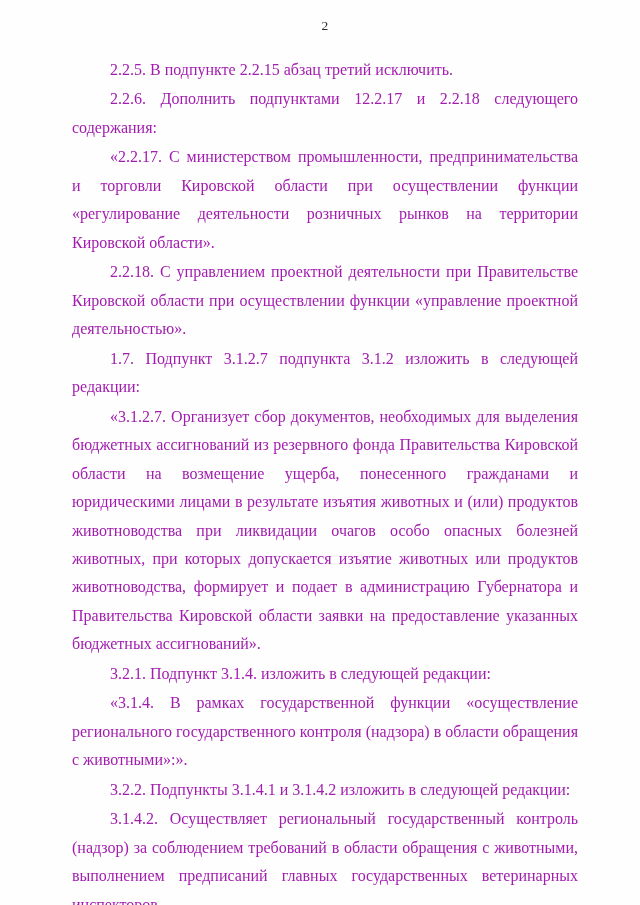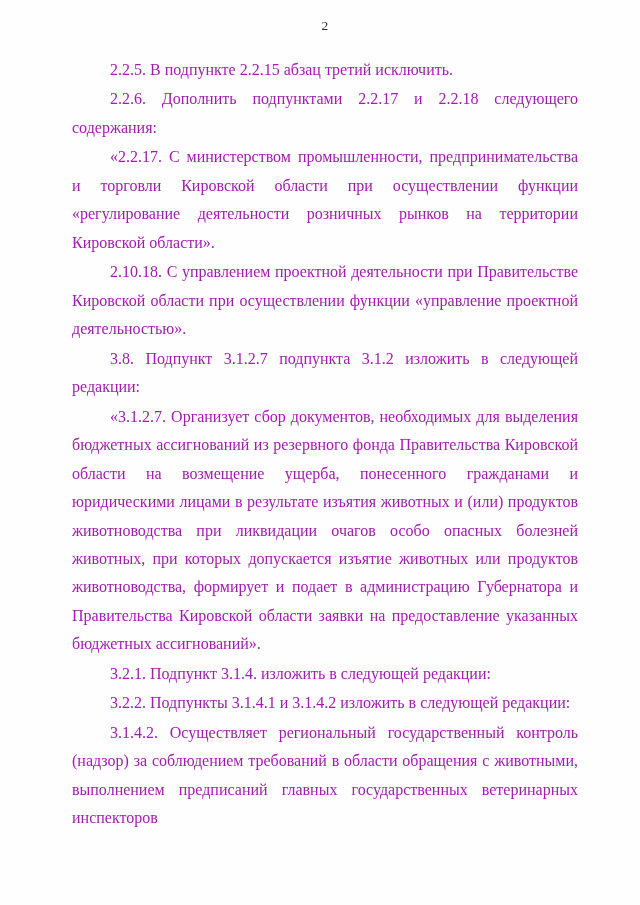--- a/index.html
+++ b/index.html
@@ -48,23 +48,24 @@
 </style>
 </head>
 <body>
 
 <div class="page">
 
   <div class="page-number">2</div>
 
   <div class="body-text">
     <p class="para last-line-left">2.2.5. В подпункте  2.2.15 абзац третий исключить.</p>
-    <p class="para last-line-left">2.2.6. Дополнить подпунктами 2.2.17 и 2.2.18 следующего содержания:</p>
+    <p class="para last-line-left">2.2.6. Дополнить подпунктами 12.2.17 и 2.2.18 следующего содержания:</p>
     <p class="para">«2.2.17. С министерством промышленности, предпринимательства и торговли Кировской области при осуществлении функции «регулирование деятельности розничных рынков на территории Кировской области».</p>
-    <p class="para">2.10.18. С управлением проектной деятельности при Правительстве Кировской области при осуществлении функции «управление проектной деятельностью».</p>
-    <p class="para last-line-left">3.8. Подпункт 3.1.2.7 подпункта 3.1.2  изложить в следующей редакции:</p>
+    <p class="para">2.2.18. С управлением проектной деятельности при Правительстве Кировской области при осуществлении функции «управление проектной деятельностью».</p>
+    <p class="para last-line-left">1.7. Подпункт 3.1.2.7 подпункта 3.1.2  изложить в следующей редакции:</p>
     <p class="para">«3.1.2.7. Организует сбор документов, необходимых для выделения бюджетных ассигнований из резервного фонда Правительства Кировской области на возмещение ущерба, понесенного гражданами и юридическими лицами  в результате изъятия животных и (или) продуктов животноводства при ликвидации очагов особо опасных болезней животных, при которых допускается изъятие животных или продуктов животноводства, формирует и подает в администрацию Губернатора и Правительства Кировской области заявки на предоставление указанных бюджетных ассигнований».</p>
     <p class="para last-line-left">3.2.1. Подпункт 3.1.4. изложить в следующей редакции:</p>
+    <p class="para">«3.1.4. В рамках государственной функции «осуществление регионального государственного контроля (надзора) в области обращения с животными»:».</p>
     <p class="para last-line-left">3.2.2. Подпункты 3.1.4.1 и 3.1.4.2 изложить в следующей редакции:</p>
     <p class="para">3.1.4.2. Осуществляет региональный государственный контроль (надзор) за соблюдением требований в области обращения с животными, выполнением предписаний главных государственных ветеринарных инспекторов</p>
   </div>
 
 </div>
 
 </body></html>

